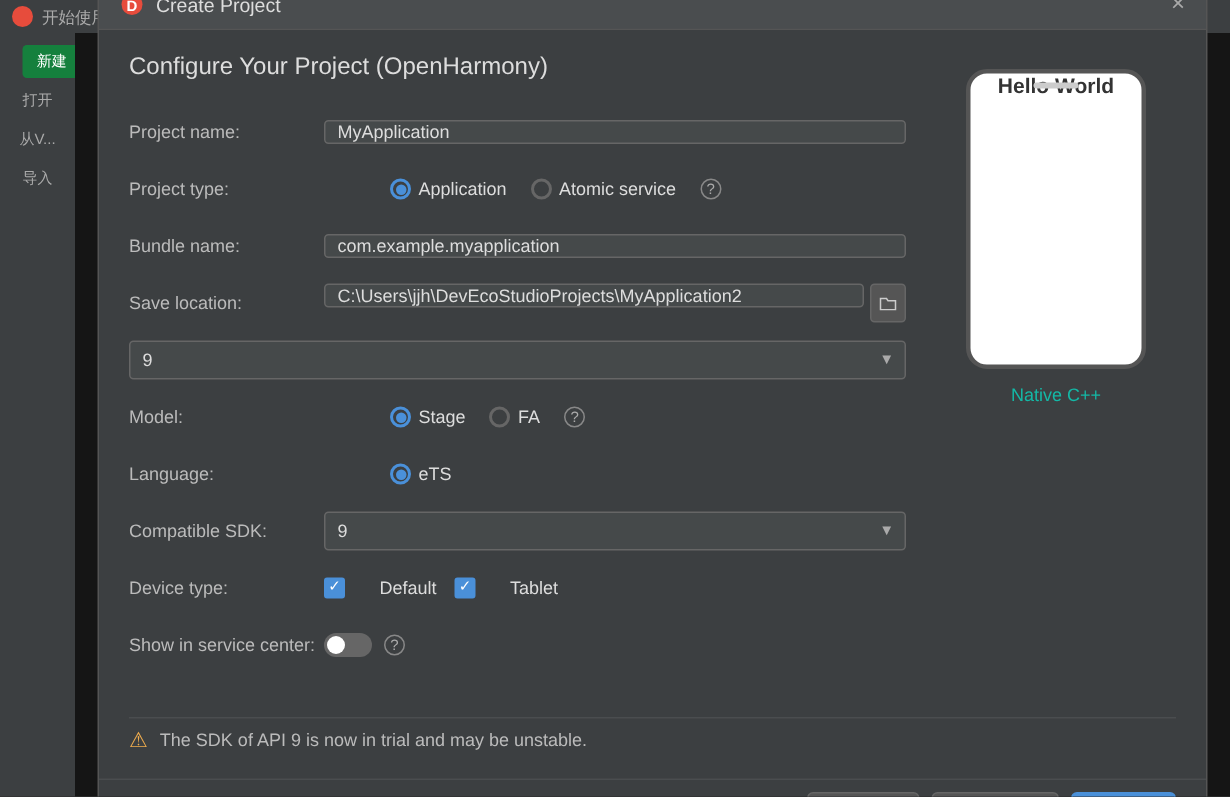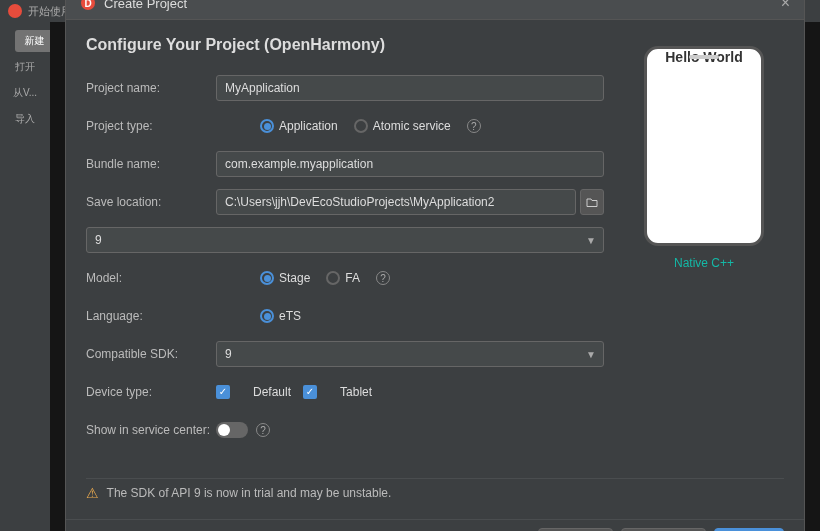--- a/index.html
+++ b/index.html
@@ -54,21 +54,21 @@
     .sidebar-btn {
       width: 40px;
       padding: 4px 2px;
       color: #aaa;
       font-size: 10px;
       text-align: center;
       cursor: pointer;
       border-radius: 3px;
     }
     .sidebar-btn.active {
-      background: #737373;
+      background: #15803d;
       color: #fff;
       margin-left: 19px;
     }
 
     
     .modal-overlay {
       position: absolute;
       top: 22px; left: 50px; right: 0; bottom: 0;
       background: rgba(0,0,0,0.5);
       display: flex;
@@ -120,21 +120,21 @@
     }
 
     
     .form-area {
       flex: 1;
     }
 
     .form-heading {
       color: #ddd;
       font-size: 16px;
-      font-weight: 700;
+      font-weight: 400;
       margin-bottom: 20px;
     }
 
     .form-row {
       display: flex;
       align-items: center;
       margin-bottom: 10px;
       min-height: 28px;
     }
 
@@ -151,21 +151,21 @@
 
     .text-input {
       width: 100%;
       background: #45494a;
       border: 1px solid #666;
       border-radius: 3px;
       color: #ddd;
       padding: 4px 8px;
       font-size: 12px;
       outline: none;
-      height: 26px;
+      height: 16px;
     }
 
     .input-with-icon {
       display: flex;
       gap: 4px;
     }
     .input-with-icon .text-input {
       flex: 1;
     }
     .folder-icon-btn {

